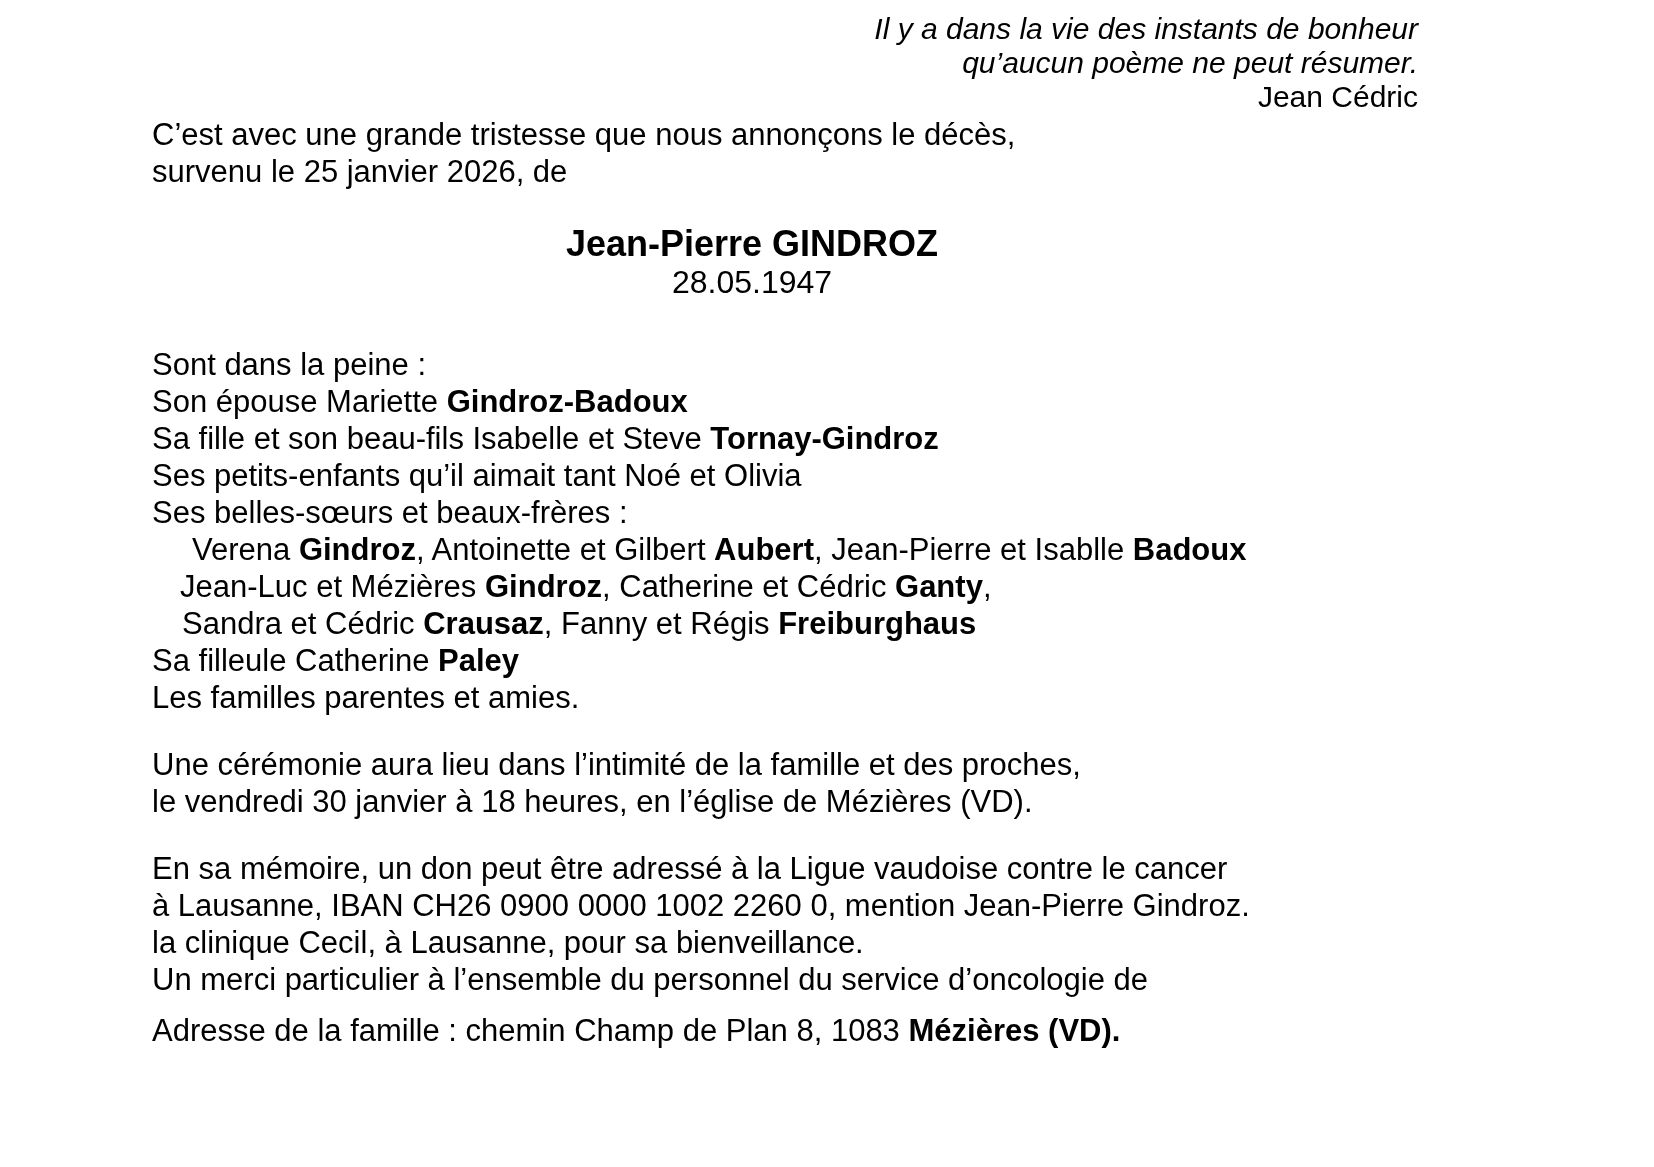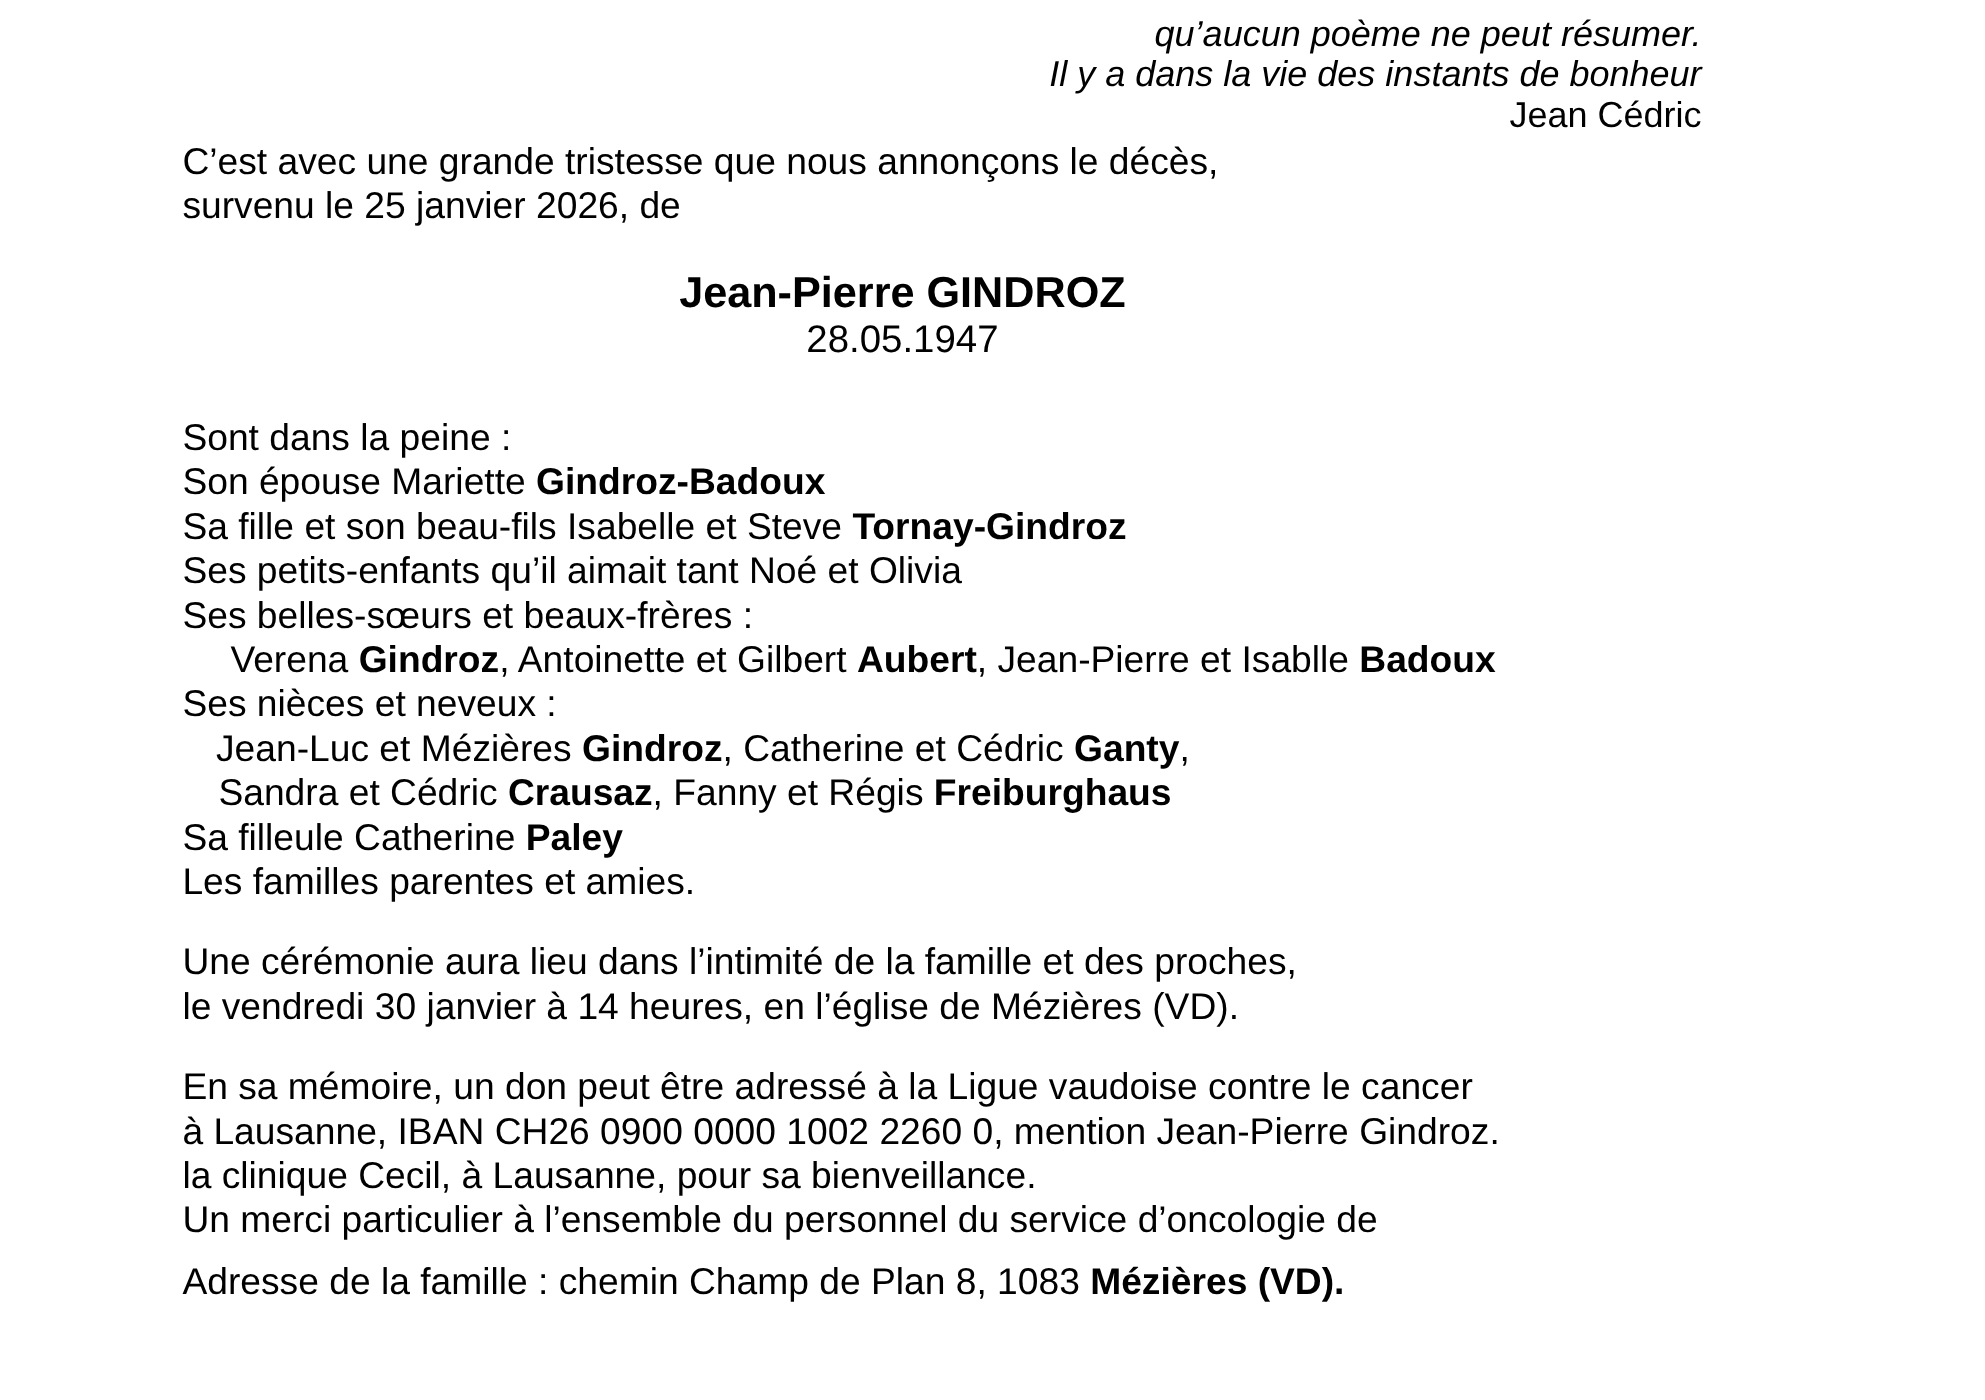--- a/index.html
+++ b/index.html
@@ -59,52 +59,51 @@
   .ceremony  { margin-top: 30px; }
   .donation  { margin-top: 30px; }
   .address   { margin-top: 14px; }
 </style>
 </head>
 <body>
 
 <div class="page">
 
   <div class="quote">
+      <div class="line"><span class="seg-italic">Il y a dans la vie des instants de bonheur</span></div>
       <div class="line"><span class="seg-italic">qu’aucun poème ne peut résumer.</span></div>
-      <div class="line"><span class="seg-italic">Il y a dans la vie des instants de bonheur</span></div>
       <div class="line"><span>Jean Cédric</span></div>
     </div>
 
   <div class="para announcement">
       <div class="line"><span>C’est avec une grande tristesse que nous annonçons le décès,</span></div>
       <div class="line"><span>survenu le 25 janvier 2026, de</span></div>
     </div>
 
   <div class="center-block">
     <div class="deceased-name">Jean-Pierre GINDROZ</div>
     <div class="deceased-birth">28.05.1947</div>
   </div>
 
   <div class="para mourners">
       <div class="line"><span>Sont dans la peine :</span></div>
       <div class="line"><span>Son épouse Mariette </span><span class="seg-bold">Gindroz-Badoux</span></div>
       <div class="line"><span>Sa fille et son beau-fils Isabelle et Steve </span><span class="seg-bold">Tornay-Gindroz</span></div>
       <div class="line"><span>Ses petits-enfants qu’il aimait tant Noé et Olivia</span></div>
       <div class="line"><span>Ses belles-sœurs et beaux-frères :</span></div>
       <div class="line" style="padding-left: 40px;"><span>Verena </span><span class="seg-bold">Gindroz</span><span>, Antoinette et Gilbert </span><span class="seg-bold">Aubert</span><span>, Jean-Pierre et Isablle </span><span class="seg-bold">Badoux</span></div>
-      <div class="line"><span>Ses nièces et neveux :</span></div>
       <div class="line" style="padding-left: 28px;"><span>Jean-Luc et Mézières </span><span class="seg-bold">Gindroz</span><span>, Catherine et Cédric </span><span class="seg-bold">Ganty</span><span>,</span></div>
       <div class="line" style="padding-left: 30px;"><span>Sandra et Cédric </span><span class="seg-bold">Crausaz</span><span>, Fanny et Régis </span><span class="seg-bold">Freiburghaus</span></div>
       <div class="line"><span>Sa filleule Catherine </span><span class="seg-bold">Paley</span></div>
       <div class="line"><span>Les familles parentes et amies.</span></div>
     </div>
 
   <div class="para ceremony">
       <div class="line"><span>Une cérémonie aura lieu dans l’intimité de la famille et des proches,</span></div>
-      <div class="line"><span>le vendredi 30 janvier à 14 heures, en l’église de Mézières (VD).</span></div>
+      <div class="line"><span>le vendredi 30 janvier à 18 heures, en l’église de Mézières (VD).</span></div>
     </div>
 
   <div class="para donation">
       <div class="line"><span>En sa mémoire, un don peut être adressé à la Ligue vaudoise contre le cancer</span></div>
       <div class="line"><span>à Lausanne, IBAN CH26 0900 0000 1002 2260 0, mention Jean-Pierre Gindroz.</span></div>
       <div class="line"><span>la clinique Cecil, à Lausanne, pour sa bienveillance.</span></div>
       <div class="line"><span>Un merci particulier à l’ensemble du personnel du service d’oncologie de</span></div>
     </div>
 
   <div class="para address">

